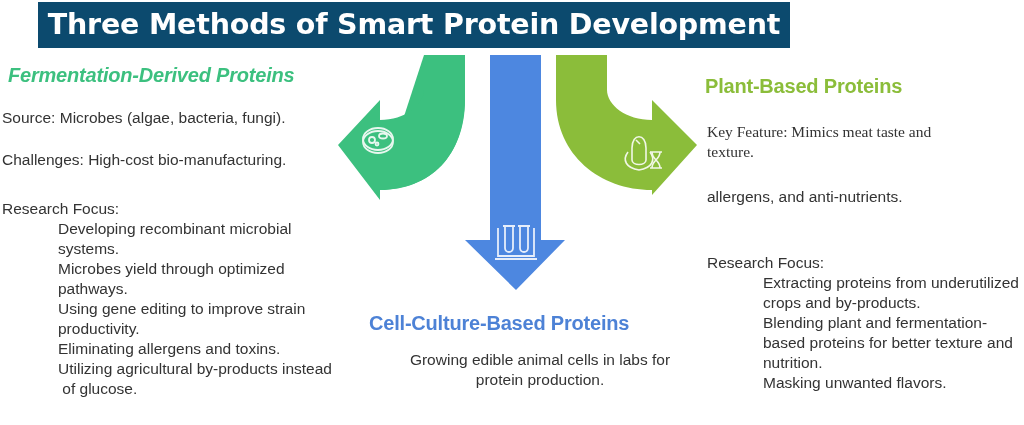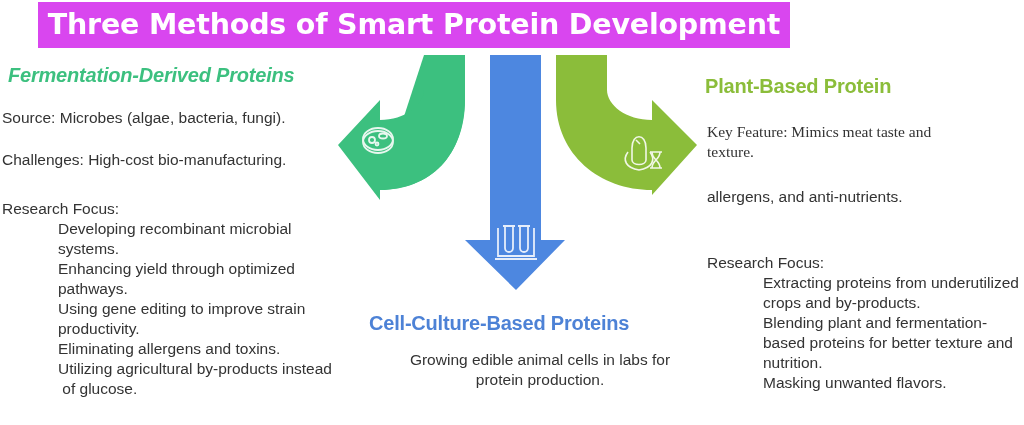--- a/index.html
+++ b/index.html
@@ -2,21 +2,21 @@
 <html><head>
 <meta charset="utf-8">
 <style>
   html, body { margin: 0; padding: 0; }
   body {
     width: 1024px; height: 425px; background: #ffffff; position: relative; overflow: hidden;
     font-family: "Liberation Sans", sans-serif; color: #333333;
   }
   .banner {
     position: absolute; left: 38px; top: 2px; width: 752px; height: 46px;
-    background: #d946ef; color: #ffffff;
+    background: #0c4a6e; color: #ffffff;
     font-family: "DejaVu Sans", sans-serif; font-weight: bold; font-size: 28.5px;
     line-height: 46px; text-align: center; letter-spacing: -0.2px;
   }
   .diagram { position: absolute; left: 0; top: 0; }
   .heading { position: absolute; font-weight: bold; font-size: 20px; white-space: nowrap; letter-spacing: -0.2px; }
   .h-ferm { left: 8px; top: 64px; color: #3cc07f; font-style: italic; }
   .h-plant { left: 705px; top: 75px; color: #8bbd3a; }
   .h-cell { left: 369px; top: 312px; color: #4d82d6; }
   .text { position: absolute; font-size: 15.5px; line-height: 20px; color: #333333; }
   .p-line { white-space: nowrap; }
@@ -70,36 +70,36 @@
   </g>
 </svg>
 
 <div class="heading h-ferm">Fermentation-Derived Proteins</div>
 <div class="text ferm-source">Source: Microbes (algae, bacteria, fungi).</div>
 <div class="text ferm-challenges">Challenges: High-cost bio-manufacturing.</div>
 <div class="text ferm-research">
   <div class="p-line">Research Focus:</div>
   <div class="p-line indent">Developing recombinant microbial</div>
   <div class="p-line indent">systems.</div>
-  <div class="p-line indent">Enhancing yield through optimized</div>
+  <div class="p-line indent">Microbes yield through optimized</div>
   <div class="p-line indent">pathways.</div>
   <div class="p-line indent">Using gene editing to improve strain</div>
   <div class="p-line indent">productivity.</div>
   <div class="p-line indent">Eliminating allergens and toxins.</div>
   <div class="p-line indent">Utilizing agricultural by-products instead</div>
   <div class="p-line indent" style="white-space: pre;"> of glucose.</div>
 </div>
 
 <div class="heading h-cell">Cell-Culture-Based Proteins</div>
 <div class="text cell-desc">
   <div>Growing edible animal cells in labs for</div>
   <div>protein production.</div>
 </div>
 
-<div class="heading h-plant">Plant-Based Protein</div>
+<div class="heading h-plant">Plant-Based Proteins</div>
 <div class="text plant-key">
   <div class="p-line">Key Feature: Mimics meat taste and</div>
   <div class="p-line">texture.</div>
 </div>
 <div class="text plant-challenges">
   <div class="p-line">allergens, and anti-nutrients.</div>
 </div>
 <div class="text plant-research">
   <div class="p-line">Research Focus:</div>
   <div class="p-line indent">Extracting proteins from underutilized</div>

